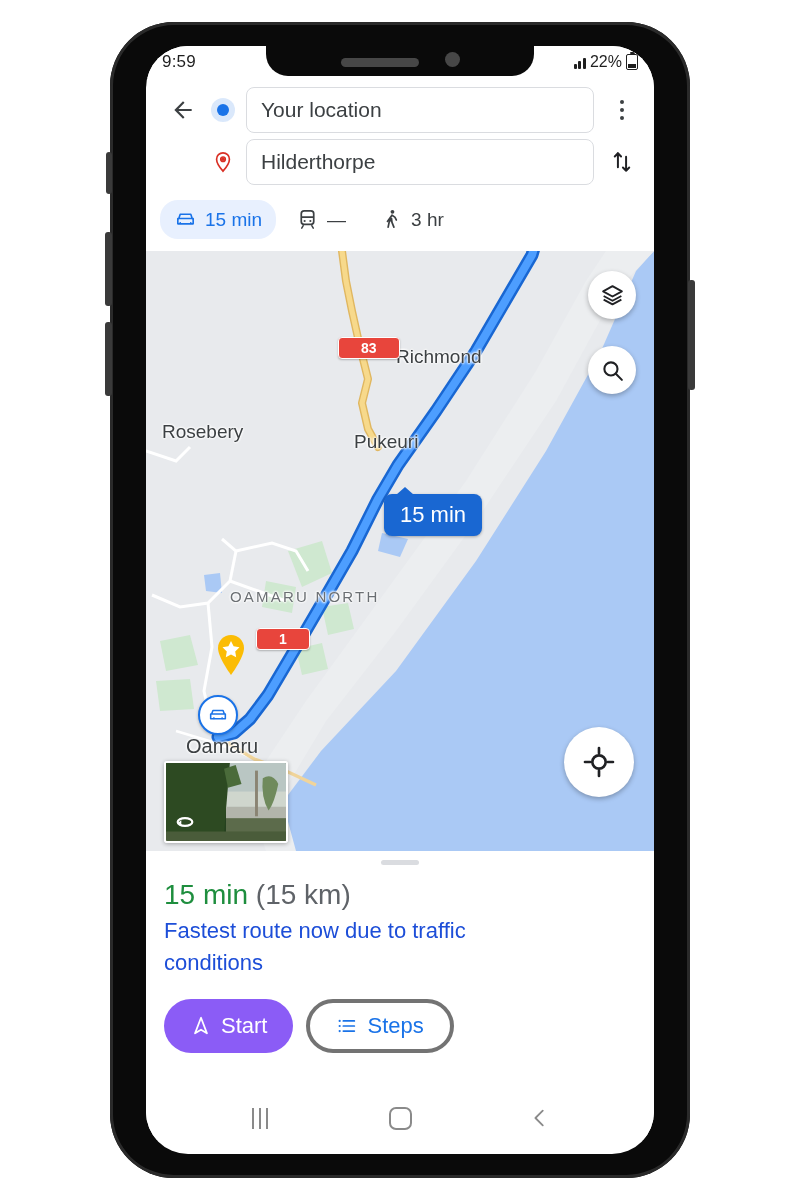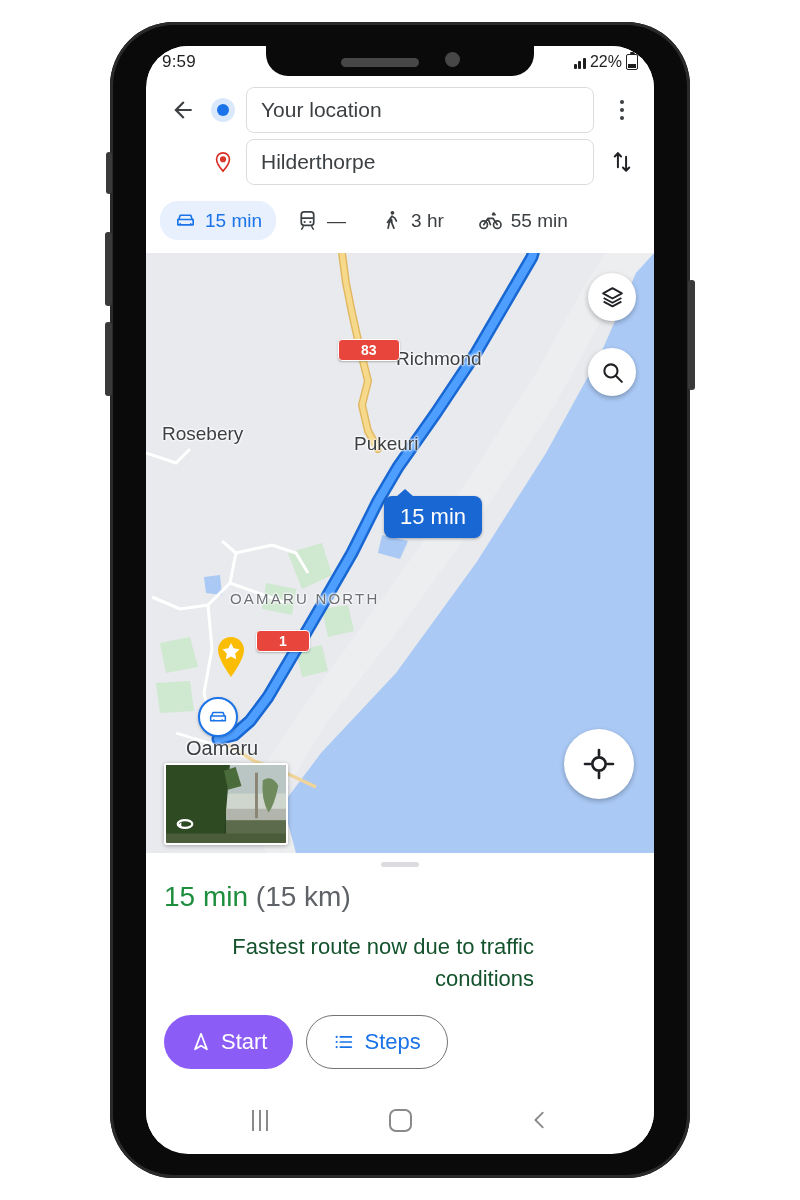--- a/index.html
+++ b/index.html
@@ -219,31 +219,31 @@
   }
   #sheet-handle {
     width: 38px; height: 5px; border-radius: 3px;
     background: #dadce0; margin: 9px auto 0 auto;
     cursor: pointer;
   }
   #route-summary { margin-top: 14px; font-size: 28px; }
   #route-duration { color: #1e8e3e; }
   #route-distance { color: #5f6368; }
   #route-note {
-    margin-top: 18px; font-size: 22px; color: #14532d;
-    line-height: 1.45; max-width: 370px; text-align: right;
+    margin-top: 4px; font-size: 22px; color: #1d4ed8;
+    line-height: 1.45; max-width: 370px;
   }
   #action-row { display: flex; align-items: center; gap: 13px; margin-top: 20px; }
   .action-btn {
     display: flex; align-items: center; justify-content: center; gap: 9px;
     height: 54px; border-radius: 27px; font-size: 22px; cursor: pointer;
     padding: 0 26px; white-space: nowrap;
   }
   #start-btn { background: #8b5cf6; color: #fff; }
-  #steps-btn, #pin-btn { border: 1px solid #737373; color: #1a73e8; background: #fff; }
+  #steps-btn, #pin-btn { border: 4px solid #737373; color: #1a73e8; background: #fff; }
 
   
   #nav-bar {
     height: 44px; background: #fff;
     display: flex; align-items: center; justify-content: space-around;
     padding: 0 44px;
   }
   .nav-btn { cursor: pointer; display: flex; align-items: center; justify-content: center; width: 54px; height: 34px; }
   #nav-recents { display: flex; gap: 4.5px; }
   #nav-recents i { width: 2.4px; height: 21px; background: #8a8a8a; display: block; }
@@ -329,29 +329,20 @@
             <path d="M7.5 18.5l-1.5 2.5M16.5 18.5l1.5 2.5" stroke="#3c4043" stroke-width="1.6" stroke-linecap="round"></path>
           </svg>
         <span>—</span>
       </div>
       <div class="mode-tab">
         <svg width="23" height="23" viewBox="0 0 24 24">
             <circle cx="13" cy="4" r="2" fill="#3c4043"></circle>
             <path d="M12.5 7.5L10 11l-2.2 3M12.5 7.5l3 2 1.5 3M12 11l.5 4 2 5M12 11l-2.5 4-1 5" stroke="#3c4043" stroke-width="1.8" fill="none" stroke-linecap="round" stroke-linejoin="round"></path>
           </svg>
         <span>3 hr</span>
-      </div>
-      <div class="mode-tab">
-        <svg width="25" height="25" viewBox="0 0 24 24">
-            <circle cx="5.5" cy="16" r="3.6" stroke="#3c4043" stroke-width="1.6" fill="none"></circle>
-            <circle cx="18.5" cy="16" r="3.6" stroke="#3c4043" stroke-width="1.6" fill="none"></circle>
-            <path d="M5.5 16l4-6h5l4 6M9.5 10l2.5 6M14 6.5h2.5" stroke="#3c4043" stroke-width="1.6" fill="none" stroke-linecap="round" stroke-linejoin="round"></path>
-            <circle cx="15" cy="5.5" r="1.5" fill="#3c4043"></circle>
-          </svg>
-        <span>55 min</span>
       </div>
     </div>
 
     <div id="map">
       <svg id="map-svg" viewBox="0 0 508 600" preserveAspectRatio="none">
         <rect x="0" y="0" width="508" height="600" fill="#e8eaed"></rect>
 
         <path d="M508 0 L508 600 L140 600 L130 560 L175 500 L250 420 L330 310 L400 200 L455 100 L490 20 Z" fill="#aac9f5"></path>
 
         <path d="M508 0 L470 40 L410 150 L330 270 L250 380 L180 470 L135 545 L150 600 L120 600 L100 540 L160 450 L240 340 L320 230 L390 120 L440 30 L460 0 Z" fill="#eceef0"></path>

